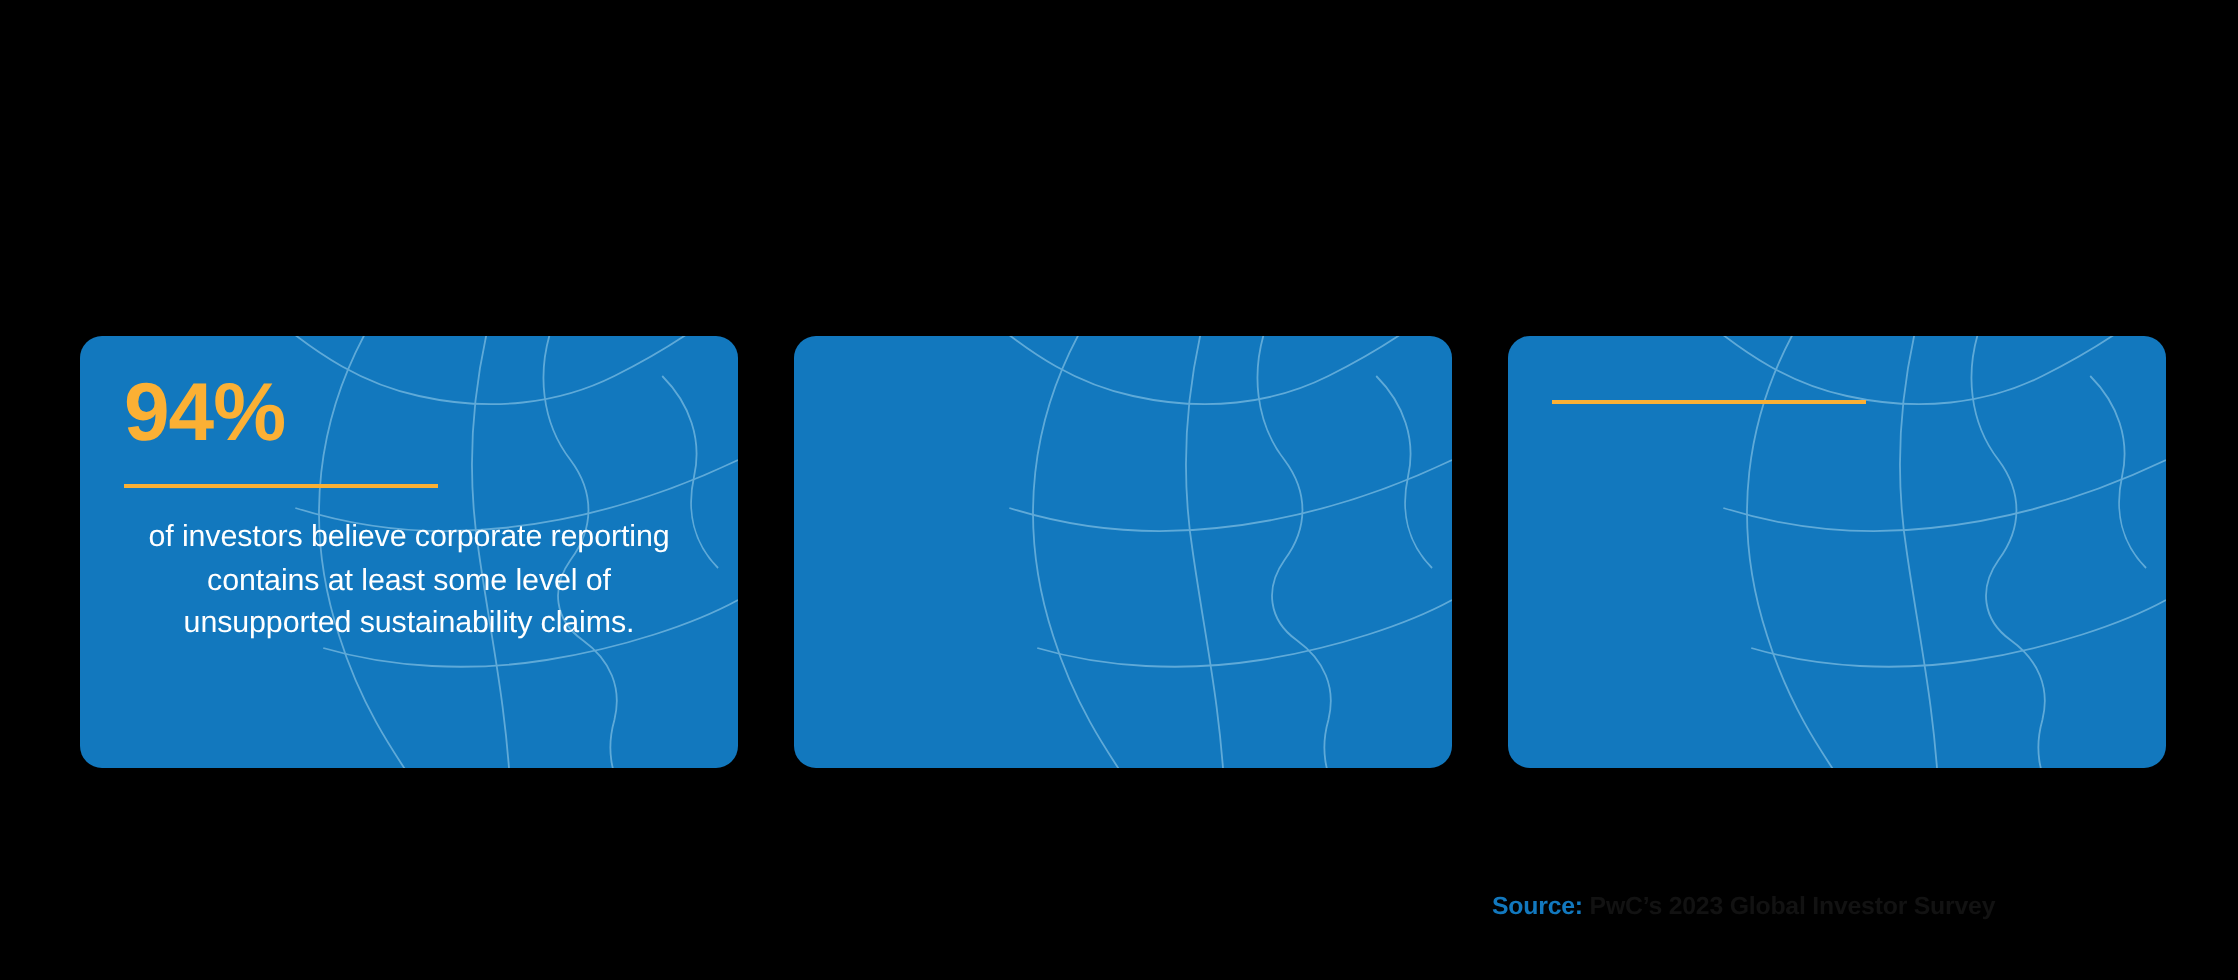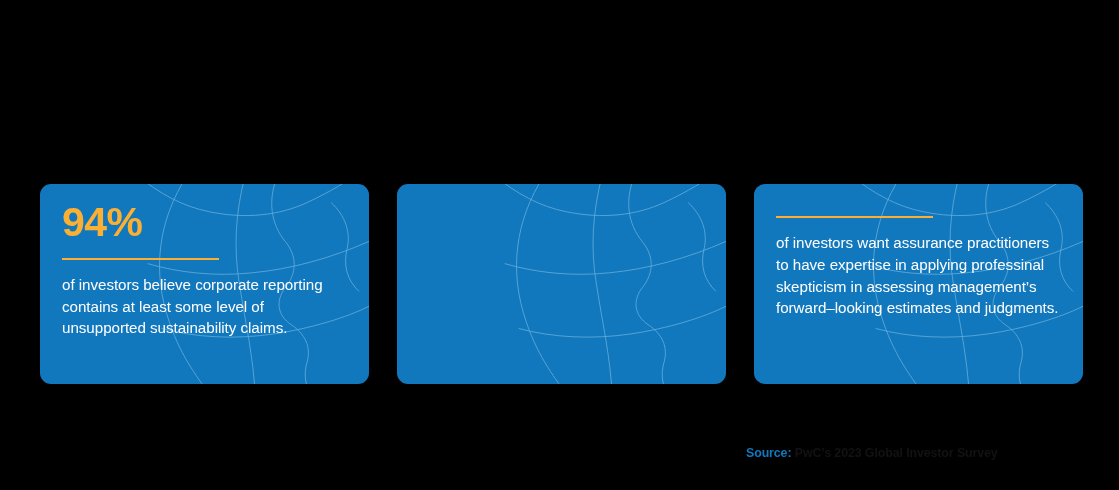--- a/index.html
+++ b/index.html
@@ -34,21 +34,20 @@
   }
 
   .stat-card {
     position: relative;
     flex: 1 1 0;
     border-radius: 11px;
     background: #1278be;
     overflow: hidden;
     box-sizing: border-box;
     padding: 18px 22px 16px 11px;
-    margin-top: 16px;
   }
 
   .card-globe {
     position: absolute;
     inset: 0;
     width: 100%;
     height: 100%;
     pointer-events: none;
   }
 
@@ -73,20 +72,21 @@
     background: #fbb034;
     margin: 14px 0 14px 0;
   }
 
   .stat-body {
     color: #ffffff;
     font-size: 15.2px;
     line-height: 21.8px;
     letter-spacing: -0.05px;
     max-width: 300px;
+    text-align: center;
   }
 
   .stat-card.card-2 .stat-body,
   .stat-card.card-3 .stat-body {
     max-width: 310px;
   }
 
   
   .source-note {
     position: absolute;
@@ -152,21 +152,20 @@
           <path d="M 206 -10 C 196 30 194 70 200 108 C 206 150 214 186 216 230"></path>
           <path d="M 96 -10 C 120 10 142 24 170 30 C 206 38 240 34 268 20 C 292 8 310 -4 322 -14"></path>
           <path d="M 108 86 C 140 96 176 100 212 96 C 252 92 292 80 330 62"></path>
           <path d="M 122 156 C 156 166 196 168 234 162 C 272 156 308 144 330 132"></path>
           <path d="M 238 -8 C 228 18 232 44 246 62 C 258 78 258 96 246 112 C 236 126 238 142 252 152 C 266 162 272 176 268 192 C 264 206 266 220 274 230"></path>
           <path d="M 292 20 C 306 34 312 52 308 70 C 304 88 308 104 320 116"></path>
         </g>
       </svg>
       <div class="card-content">
         <div class="stat-rule"></div>
-        <div class="stat-body">of investors want assurance practitioners to have expertise in applying professinal skepticism in assessing management’s forward–looking estimates and judgments.</div>
       </div>
     </div>
 
   </div>
 
   <div class="source-note">
     <span class="source-label">Source:</span><span class="source-text"> PwC’s 2023 Global Investor Survey</span>
   </div>
 
 </div>

